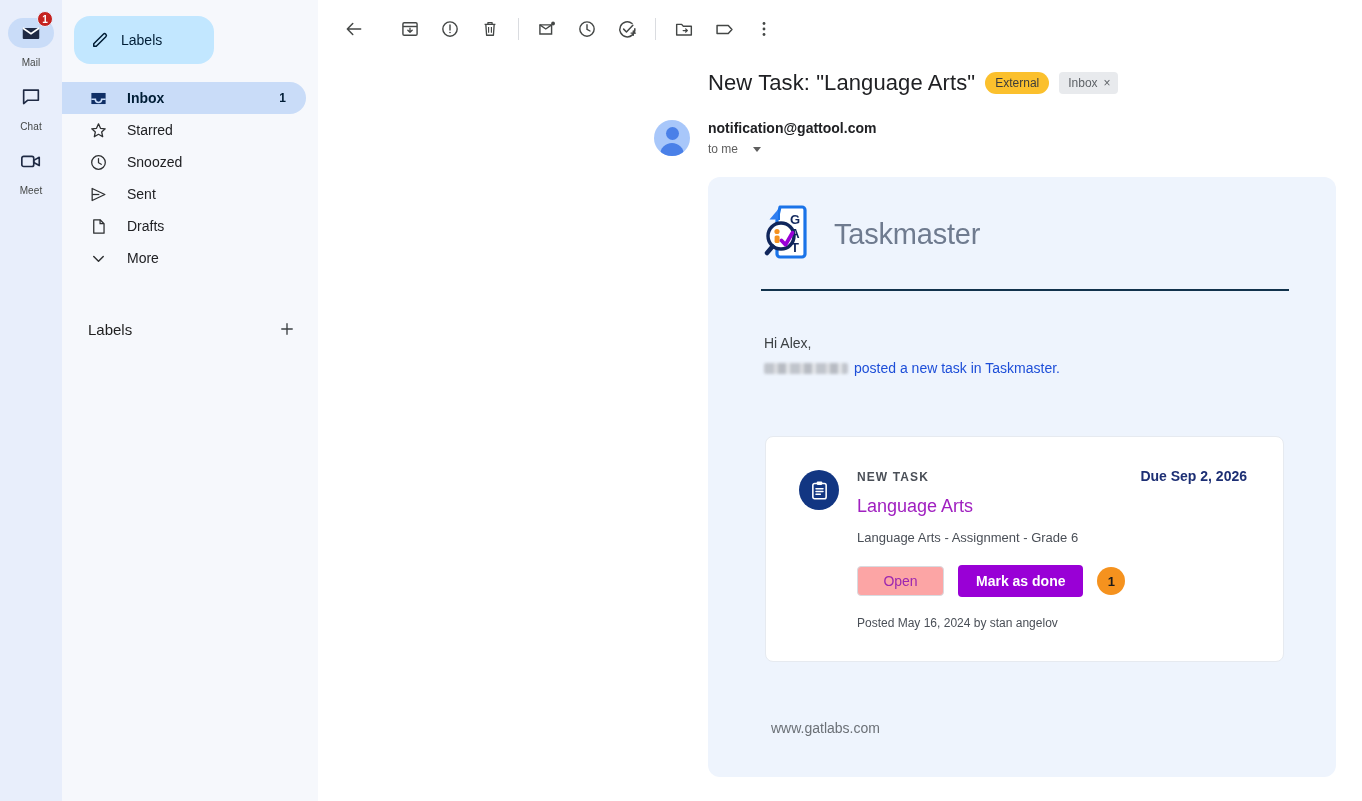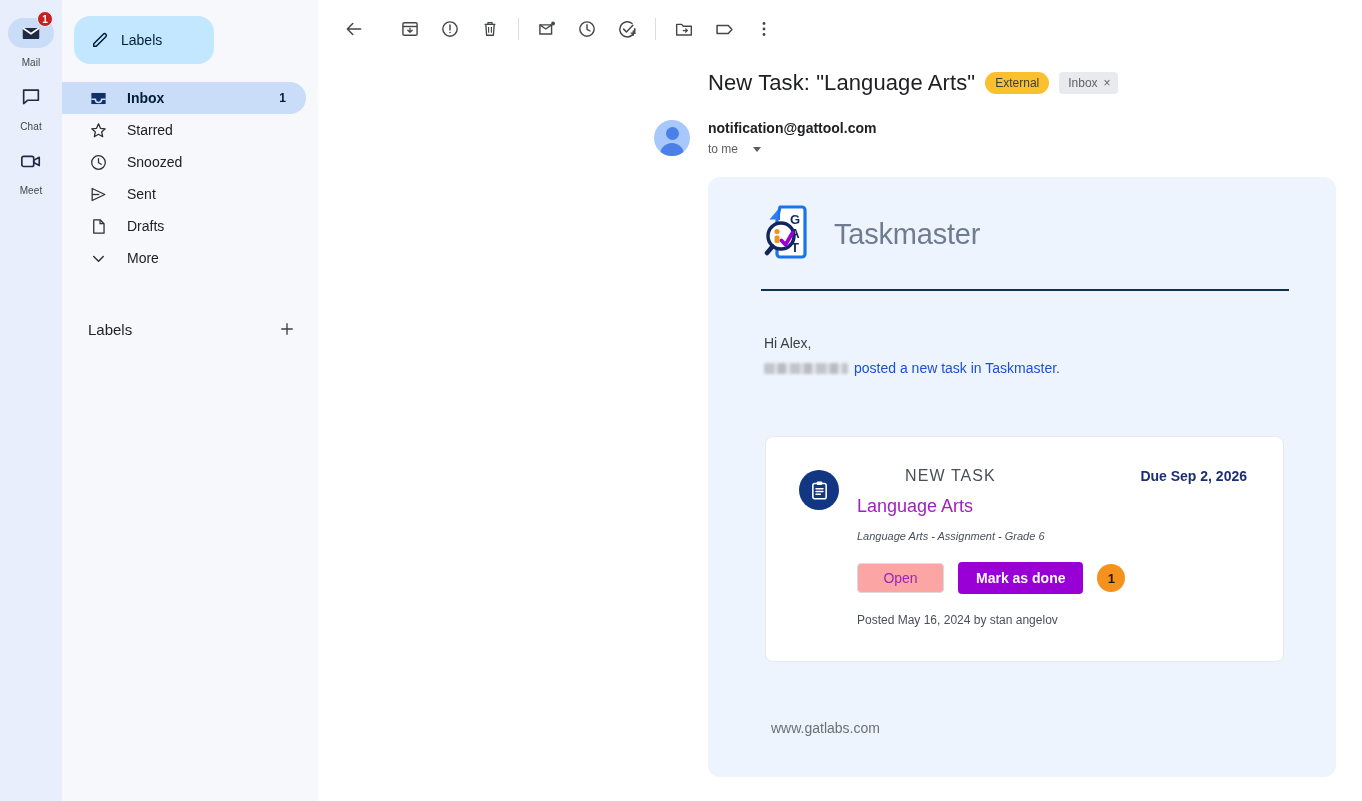--- a/index.html
+++ b/index.html
@@ -127,30 +127,29 @@
     position: absolute; left: 57px; top: 259px; width: 519px; height: 226px;
     background: #ffffff; border: 1px solid #e6eaf0; border-radius: 8px;
   }
   .card-icon {
     position: absolute; left: 33px; top: 33px;
     width: 40px; height: 40px; border-radius: 50%; background: #123682;
     display: flex; align-items: center; justify-content: center;
   }
   .card-body { position: absolute; left: 91px; top: 30px; right: 20px; }
   .newtask {
-    font-size: 16px; font-weight: normal; letter-spacing: 1.1px; color: #4a4f57;
+    font-size: 12px; font-weight: bold; letter-spacing: 1.1px; color: #4a4f57;
     display: inline-block;
-    margin-left: 48px;
   }
   .due {
     position: absolute; right: 16px; top: 1px; font-size: 14px;
     font-weight: bold; color: #1d2f74;
   }
   .task-title { font-size: 18px; color: #a020c0; margin-top: 11px; }
-  .task-desc { font-size: 11px; color: #4a4f57; margin-top: 13px; font-style: italic; }
+  .task-desc { font-size: 13px; color: #4a4f57; margin-top: 13px; }
   .btn-row { display: flex; align-items: center; gap: 14px; margin-top: 20px; }
   .btn-open {
     width: 87px; height: 30px; background: #fca5a5; border: 1px solid #d8dbe0;
     border-radius: 4px; color: #9c27b0; font-size: 14px;
     display: flex; align-items: center; justify-content: center; cursor: pointer;
   }
   .btn-done {
     height: 32px; padding: 0 18px; background: #9900d6; border: none;
     border-radius: 4px; color: #fff; font-size: 14px; font-weight: bold;
     display: flex; align-items: center; justify-content: center; cursor: pointer;

